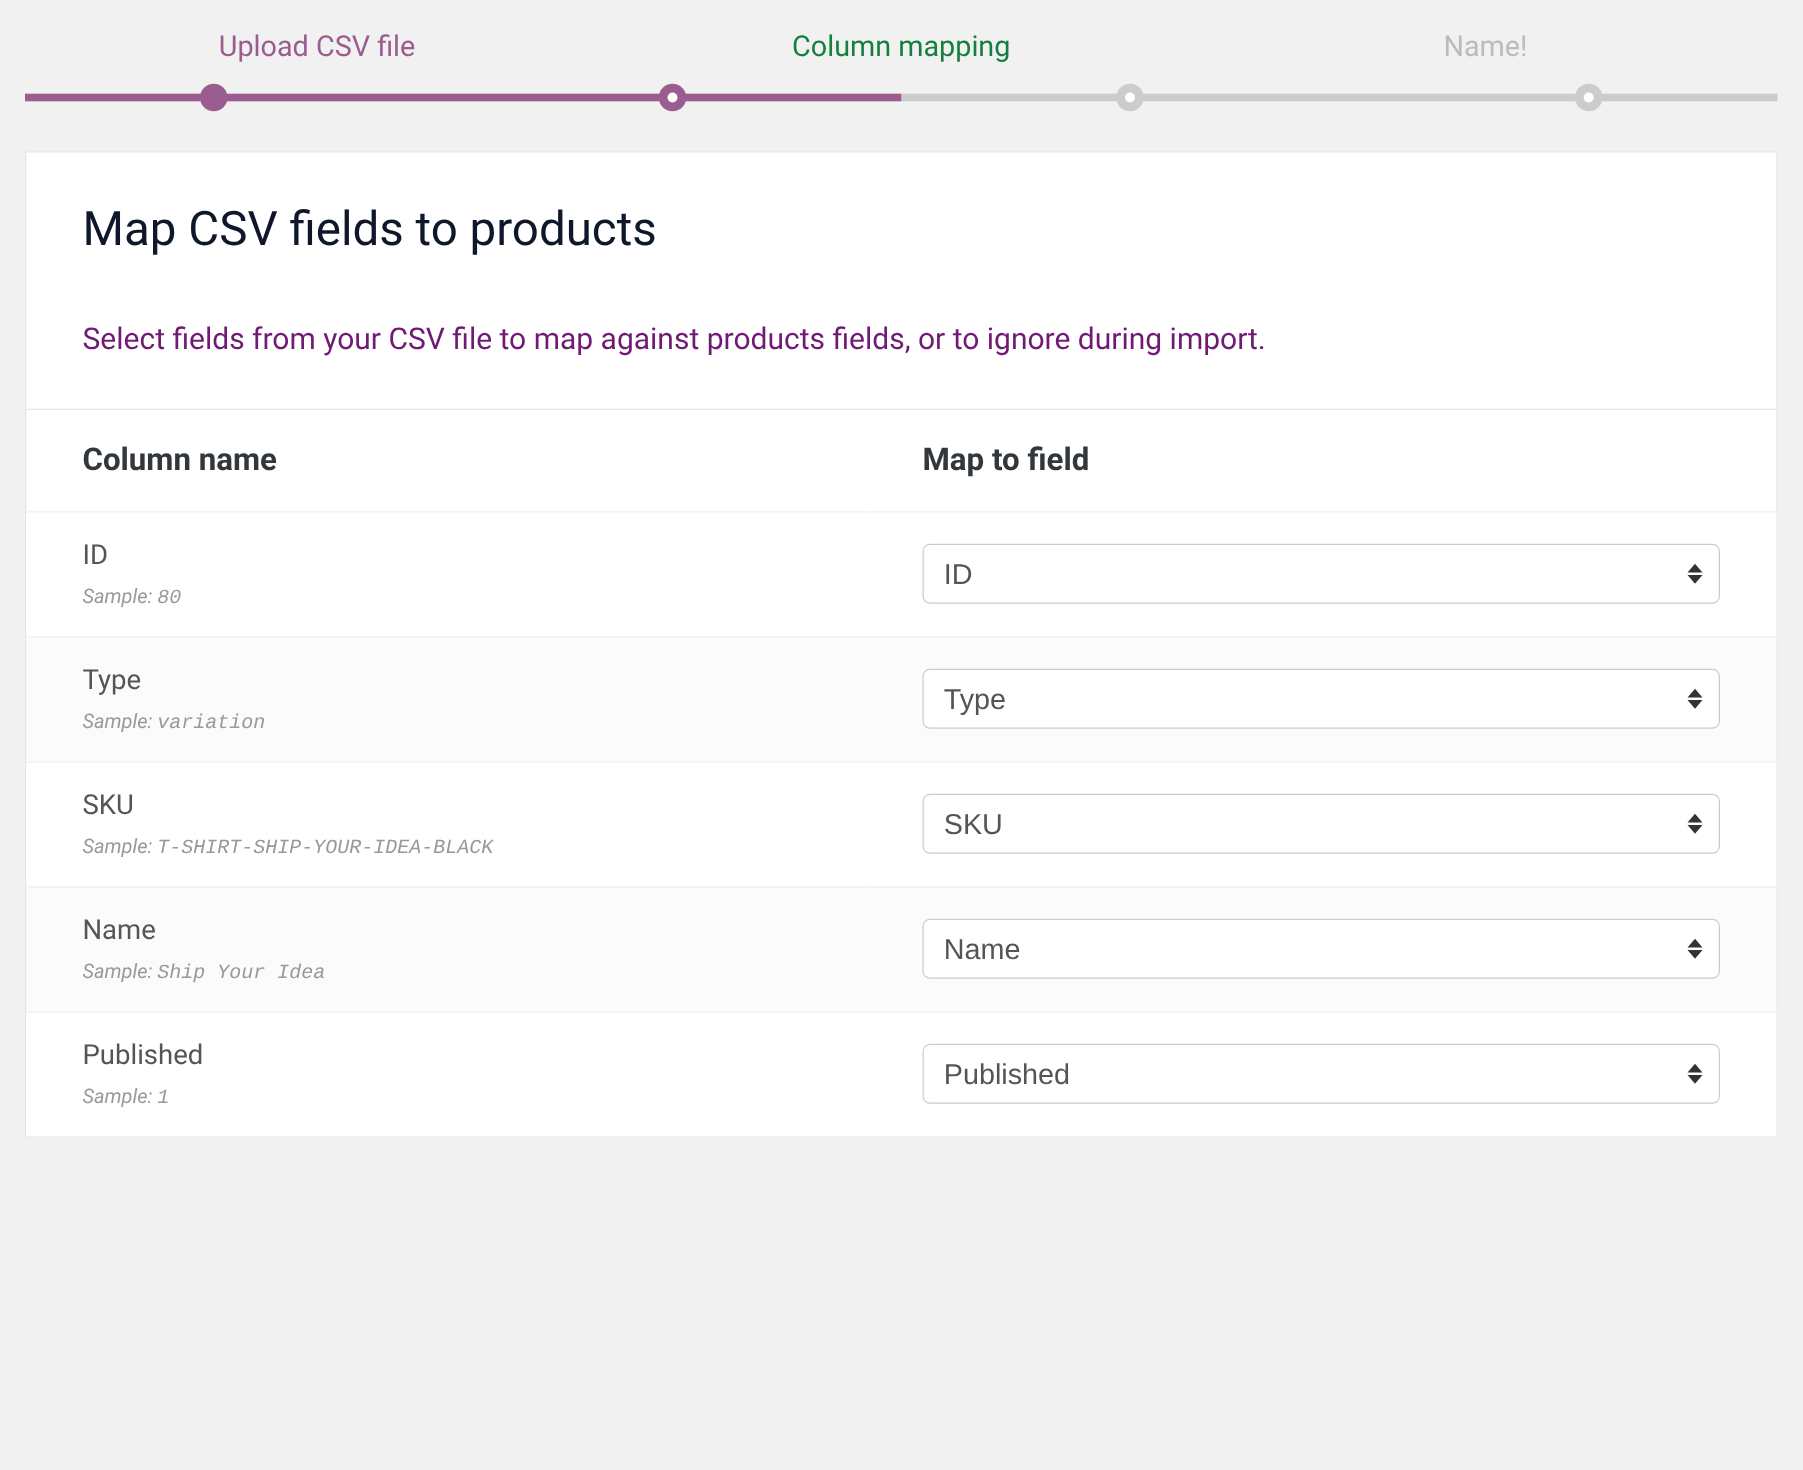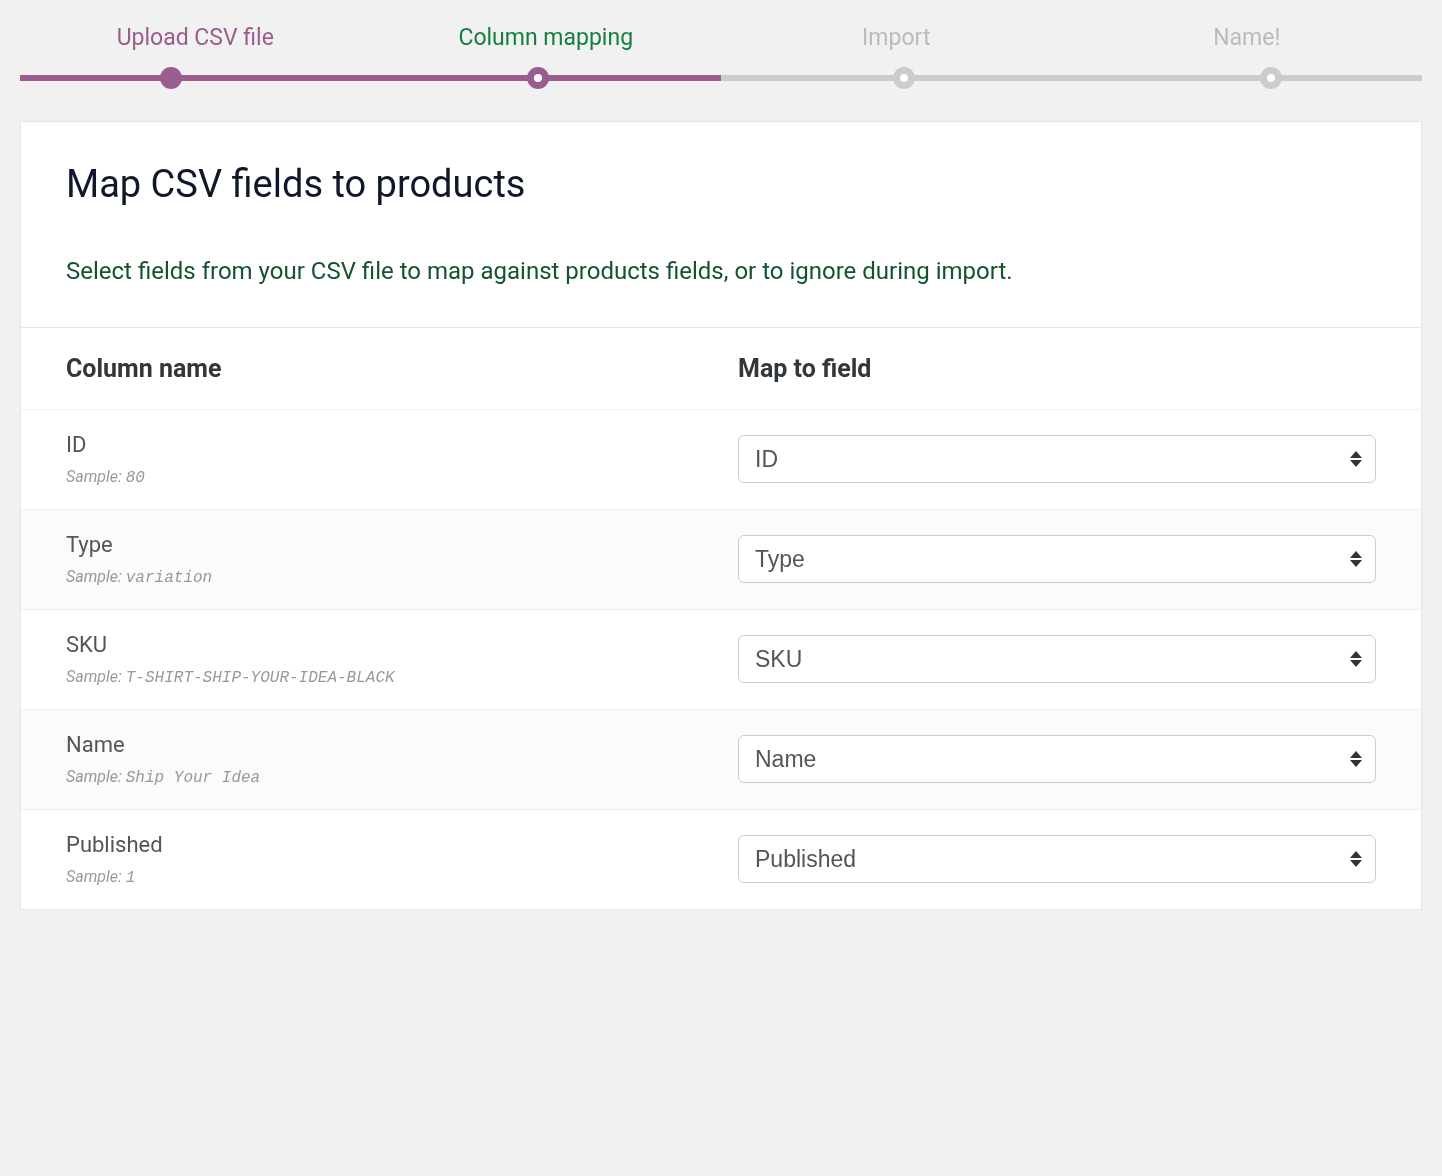--- a/index.html
+++ b/index.html
@@ -94,21 +94,21 @@
       border-bottom: 1px solid #e5e5e5;
     }
     .card-header h2 {
       font-size: 38px;
       font-weight: 400;
       color: #0f172a;
       margin-bottom: 45px;
     }
     .card-header p {
       font-size: 24px;
-      color: #14532d;
+      color: #701a75;
       line-height: 1.7;
     }
     .table {
       width: 100%;
       border-collapse: collapse;
     }
     .table th {
       text-align: left;
       padding: 26px 45px;
       font-size: 25px;
@@ -190,21 +190,20 @@
       border-top: 7px solid #333;
     }
   </style>
 </head>
 <body>
 
 <div class="progress-container">
   <div class="progress-steps">
     <div class="progress-step completed">Upload CSV file</div>
     <div class="progress-step active">Column mapping</div>
-    <div class="progress-step">Import</div>
     <div class="progress-step">Name!</div>
   </div>
   <div class="progress-bar">
     <div class="progress-bar-fill"></div>
     <div class="progress-dots">
       <div class="progress-dot completed"></div>
       <div class="progress-dot active"></div>
       <div class="progress-dot pending"></div>
       <div class="progress-dot pending"></div>
     </div>

